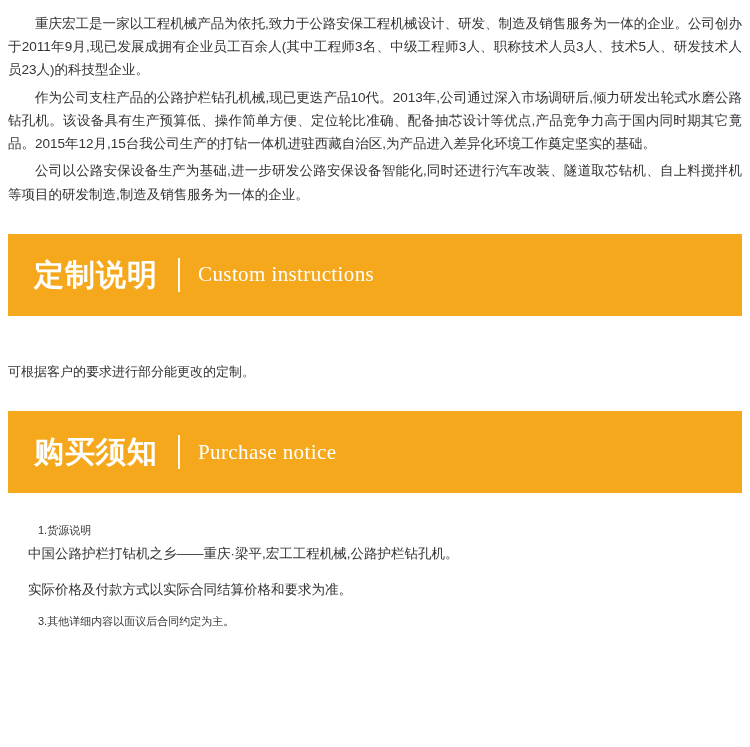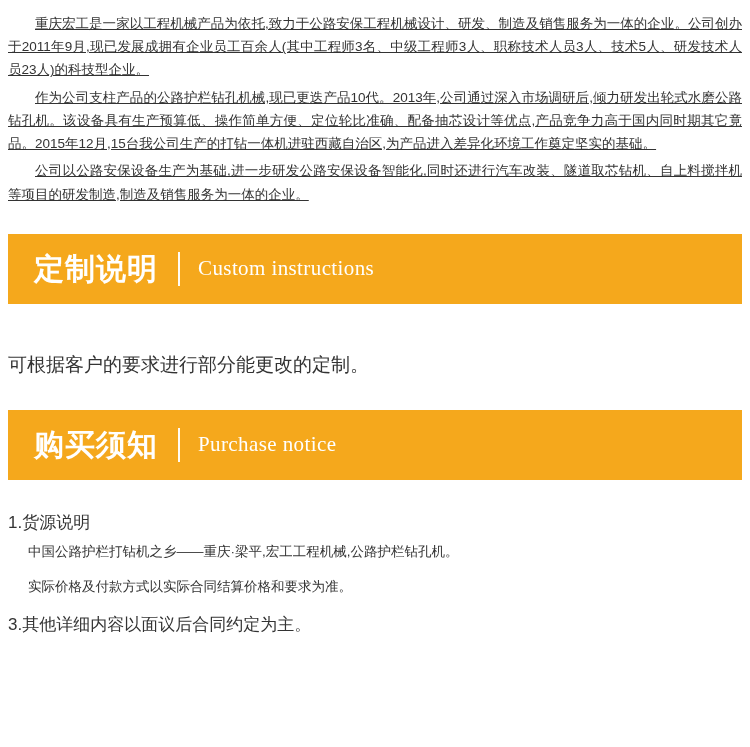--- a/index.html
+++ b/index.html
@@ -26,26 +26,25 @@
   .intro p {
     margin: 0 0 4px 0;
     font-size: 13.5px;
     line-height: 1.72;
     color: #333333;
     text-align: justify;
     text-indent: 0;
   }
   .intro p.indent {
     text-indent: 2em;
-    text-decoration: underline;
   }
   .section-banner {
     background: #F5A623;
     background: #f5a81c;
-    height: 70px;
+    height: 82px;
     margin: 28px 8px 0 8px;
     display: flex;
     align-items: center;
     padding-left: 26px;
     box-sizing: border-box;
   }
   .banner-cn {
     color: #ffffff;
     font-size: 30px;
     font-weight: bold;
@@ -61,38 +60,39 @@
   }
   .banner-en {
     color: #ffffff;
     font-size: 21px;
     font-family: "Liberation Serif", serif;
     letter-spacing: 0.4px;
     line-height: 1;
   }
   .body-text {
     padding: 0 8px;
-    font-size: 19px;
+    font-size: 13px;
     line-height: 1.8;
     color: #333333;
   }
   .custom-note {
     margin-top: 44px;
   }
   .notice-list {
     margin-top: 28px;
     padding: 0 8px;
   }
   .notice-item {
     margin-bottom: 10px;
   }
   .notice-title {
-    font-size: 17px;
+    font-size: 11px;
     color: #333333;
     line-height: 1.8;
+    margin-left: 30px;
   }
   .notice-desc {
     font-size: 13.5px;
     color: #333333;
     line-height: 1.9;
     padding-left: 20px;
   }
 </style>
 </head>
 <body>

